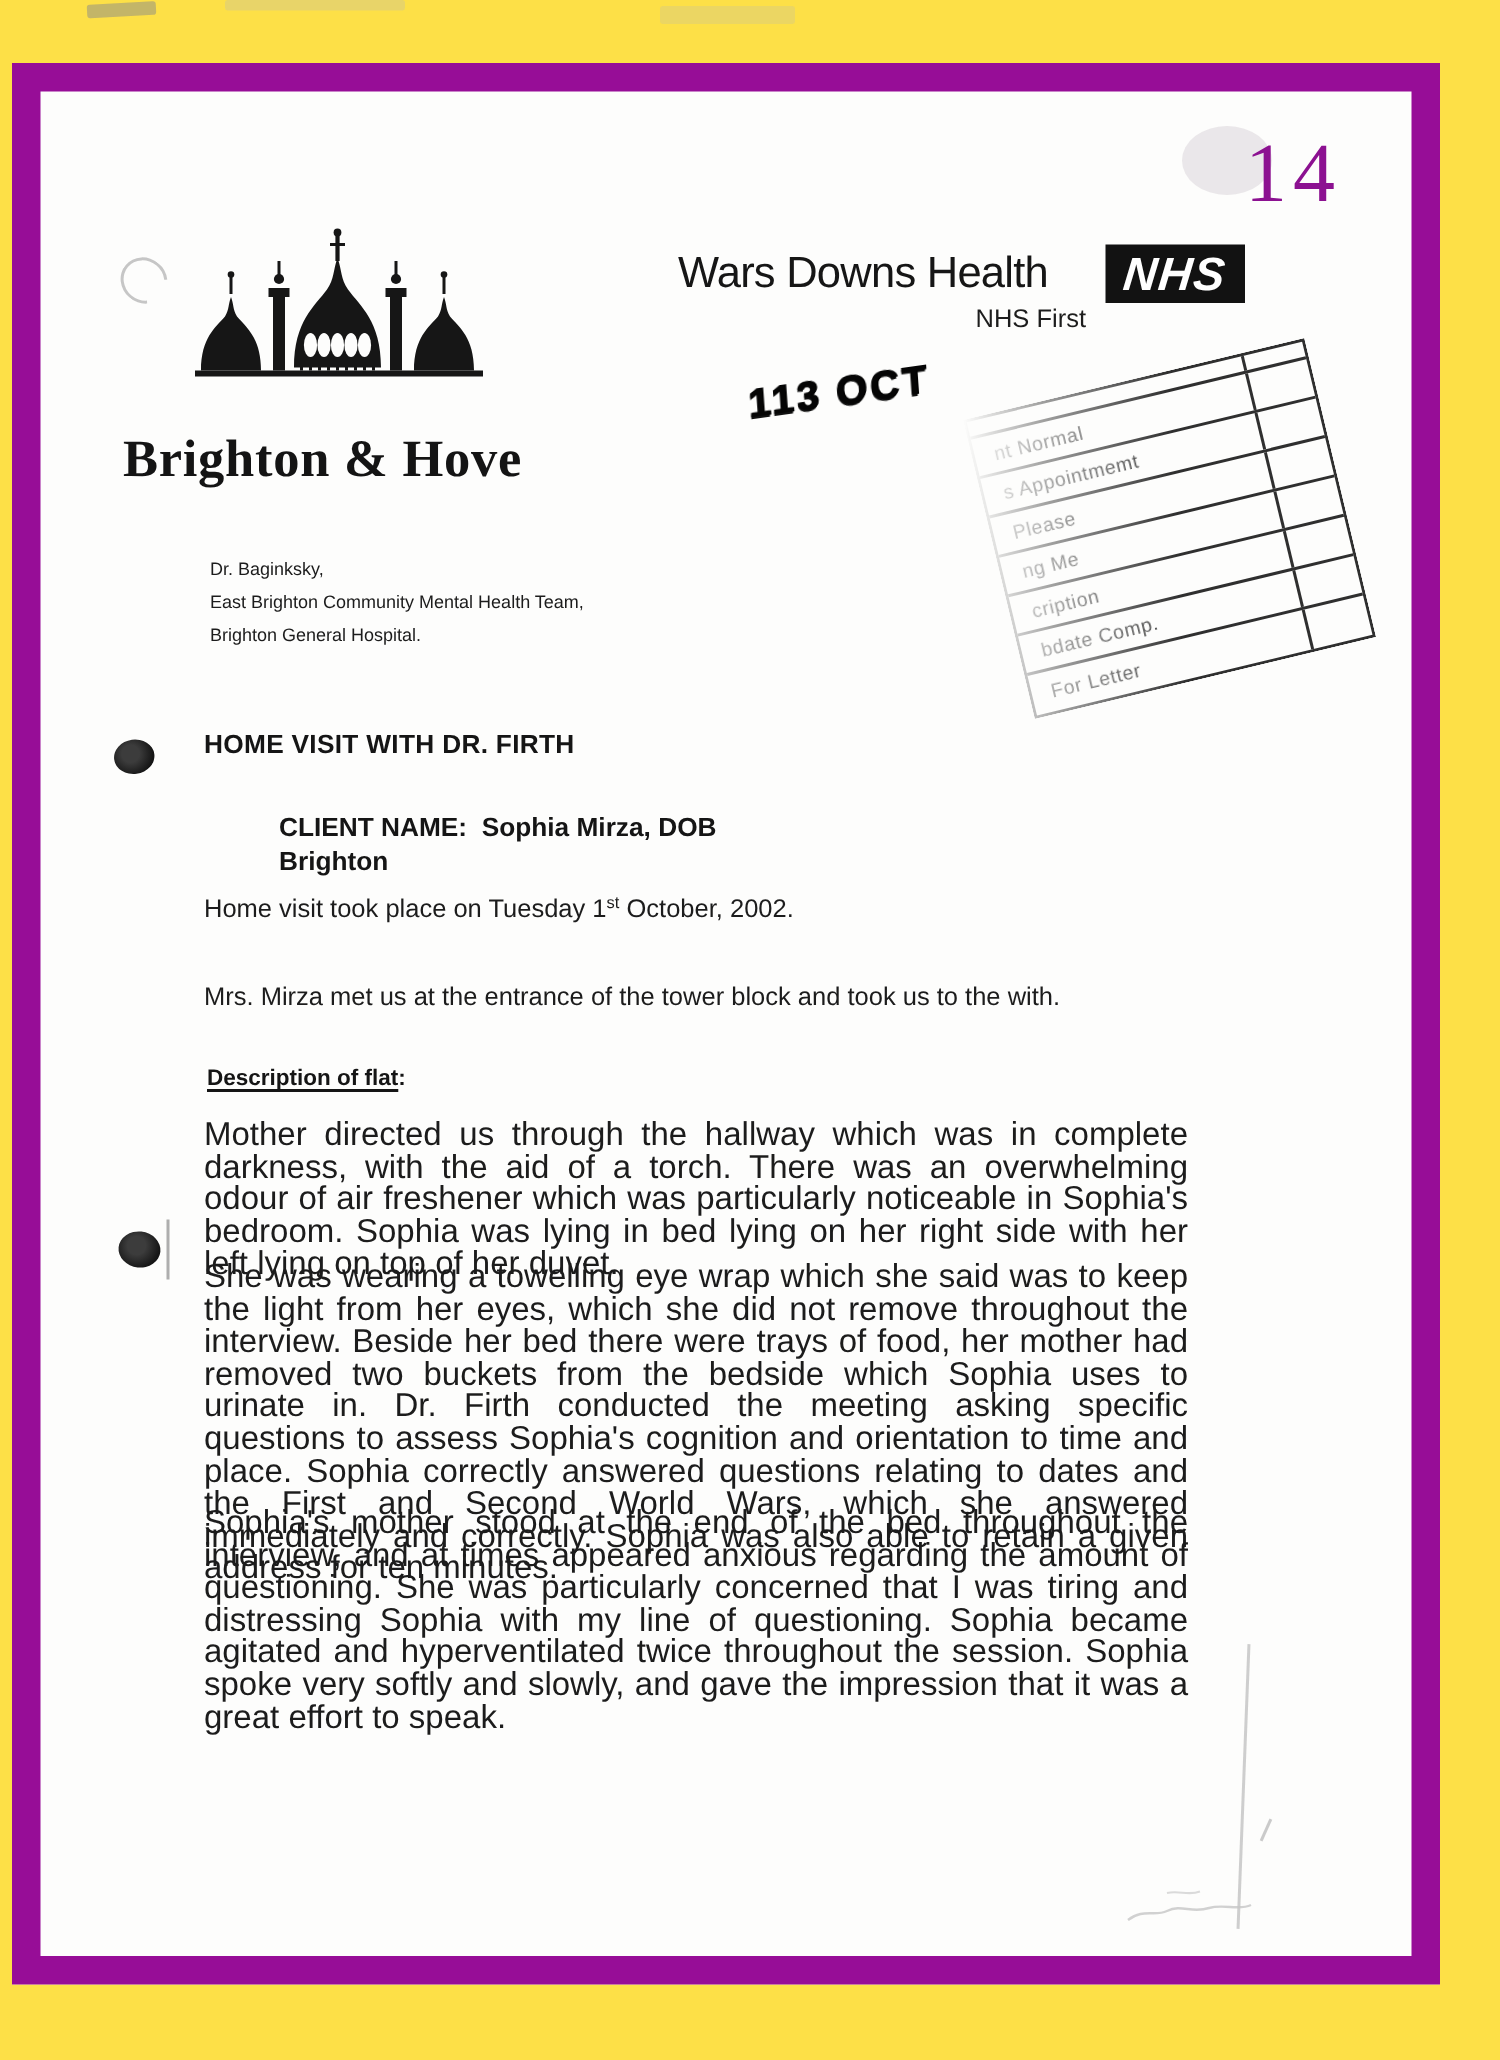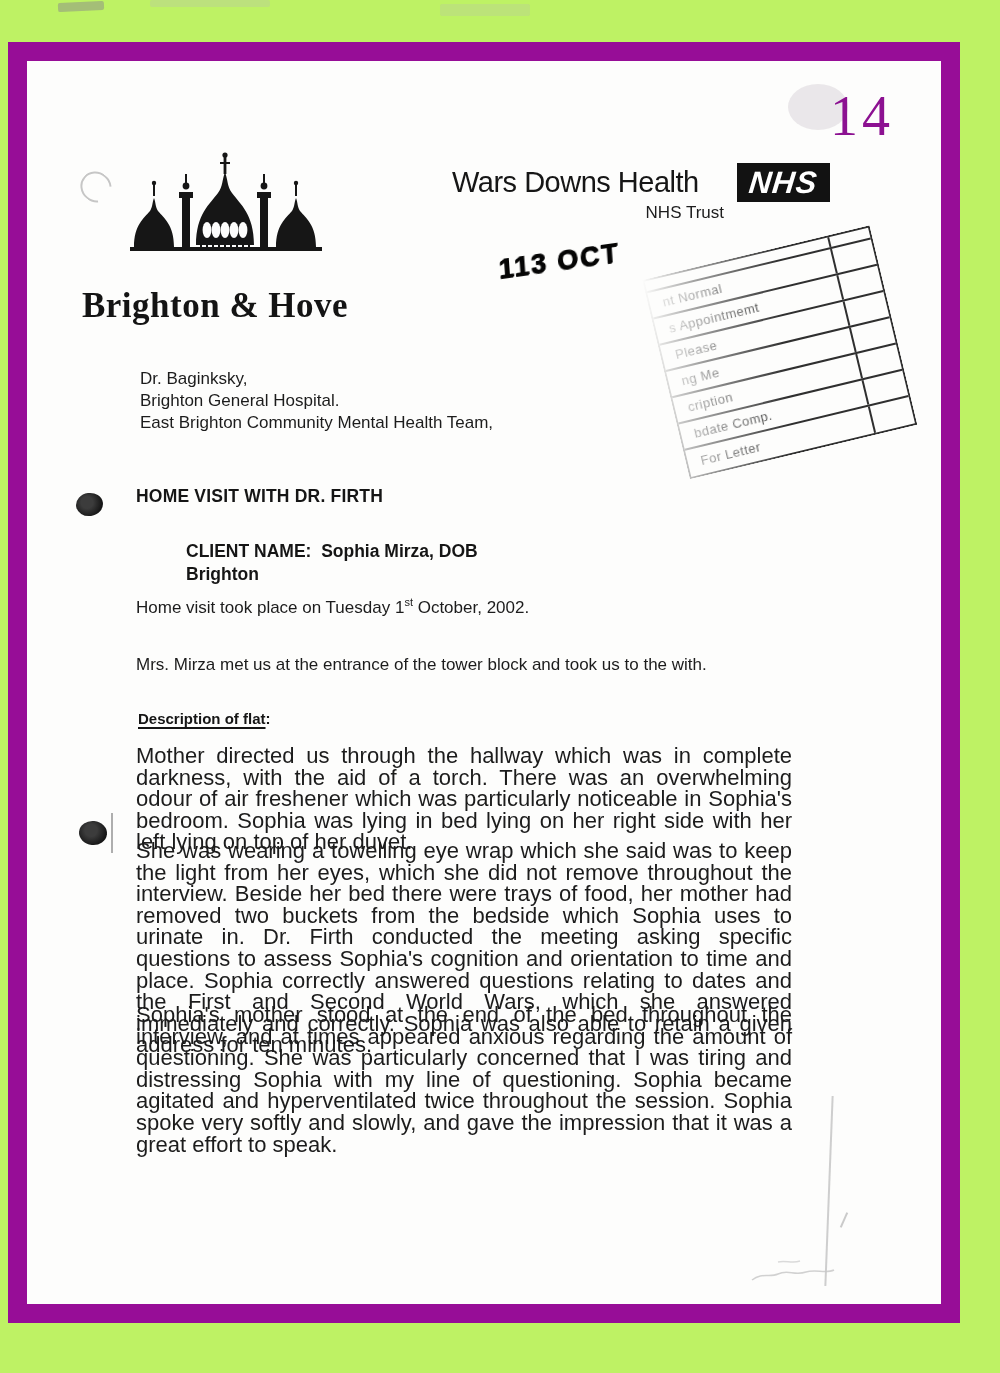--- a/index.html
+++ b/index.html
@@ -1,19 +1,19 @@
 <!DOCTYPE html>
 <html><head>
 <meta charset="utf-8">
 <style>
   * { margin:0; padding:0; box-sizing:border-box; }
   html,body { background:#ffffff; }
   body { width:1000px; height:1373px; position:relative; font-family:"Liberation Sans", sans-serif; }
 
-  .scan-root { position:absolute; inset:0; overflow:hidden; background:#bef264; }
+  .scan-root { position:absolute; inset:0; overflow:hidden; background:#fde047; }
 
   
   .frame {
     position:absolute; left:8px; top:42px; width:952px; height:1281px;
     border:19px solid #970d97; background:#fdfdfc;
   }
 
   
   .artifact { position:absolute; background:#b9b9b9; opacity:.45; border-radius:2px; }
   .art-1 { left:58px;  top:2px;  width:46px; height:9px; transform:rotate(-3deg); background:#8a8a8a; opacity:.5;}
@@ -74,21 +74,21 @@
             mask-image:linear-gradient(100deg, rgba(0,0,0,0) 0%, rgba(0,0,0,.45) 20%, #000 52%);
     background:rgba(255,255,255,.0);
   }
   .checklist .c-row { display:flex; align-items:center; height:27px; border-bottom:2px solid #2f2f2f; }
   .checklist .c-row:last-child { border-bottom:none; }
   .checklist .c-row.stub { height:12px; }
   .checklist .c-label { flex:1; font-size:13px; padding-left:13px; white-space:nowrap; letter-spacing:.5px; filter:blur(.2px); }
   .checklist .c-box { width:42px; align-self:stretch; border-left:2px solid #2f2f2f; }
 
   
-  .recipient { position:absolute; left:140px; top:368px; font-size:17px; color:#1c1c1c; line-height:22px; }
+  .recipient { position:absolute; left:140px; top:368px; font-size:12px; color:#1c1c1c; line-height:22px; }
   .recipient span { display:block; }
 
   
   .dot { position:absolute; border-radius:50%;
          background:radial-gradient(circle at 42% 40%, #3c3c3c 0 28%, #151515 72%); }
   .dot-1 { left:76px; top:493px; width:27px; height:23px; transform:rotate(-8deg); }
   .dot-2 { left:79px; top:821px; width:28px; height:24px; transform:rotate(6deg); }
   .tick-line { position:absolute; left:111px; top:813px; width:2px; height:40px; background:#9a9a9a; opacity:.8; }
 
   .subject { position:absolute; left:136px; top:486px; font-size:17.5px; font-weight:bold; color:#151515; letter-spacing:.2px; }
@@ -129,21 +129,21 @@
   <div class="frame"></div>
 
   <div class="artifact art-4"></div>
 
   <div class="page-number">14</div>
 
   <div class="org-name">Wars Downs Health</div>
   <div class="nhs-block">
     <span>NHS</span>
   </div>
-  <div class="nhs-trust">NHS Trust</div>
+  <div class="nhs-trust">NHS First</div>
 
   <div class="pen-circle"></div>
   <svg class="pavilion" width="234" height="114" viewBox="0 0 234 114">
     <g fill="#161616" stroke="none">
 
       <rect x="22" y="99" width="192" height="4"></rect>
 
       <path d="M88,97 C88,66 102,56 110,45 C115,38 114,32 117,24 C120,32 119,38 124,45 C132,56 146,66 146,97 Z"></path>
 
       <rect x="115.6" y="8" width="2.8" height="18"></rect>
@@ -223,22 +223,22 @@
       <div class="c-box"></div>
     </div>
     <div class="c-row">
       <div class="c-label">For Letter</div>
       <div class="c-box"></div>
     </div>
   </div>
 
   <div class="recipient">
     <span>Dr. Baginksky,</span>
+    <span>East Brighton Community Mental Health Team,</span>
     <span>Brighton General Hospital.</span>
-    <span>East Brighton Community Mental Health Team,</span>
   </div>
 
   <div class="dot dot-1"></div>
 
   <div class="subject">HOME VISIT WITH DR. FIRTH</div>
 
   <div class="client">
     <span>CLIENT NAME:  Sophia Mirza, DOB</span>
     <span>Brighton</span>
   </div>

